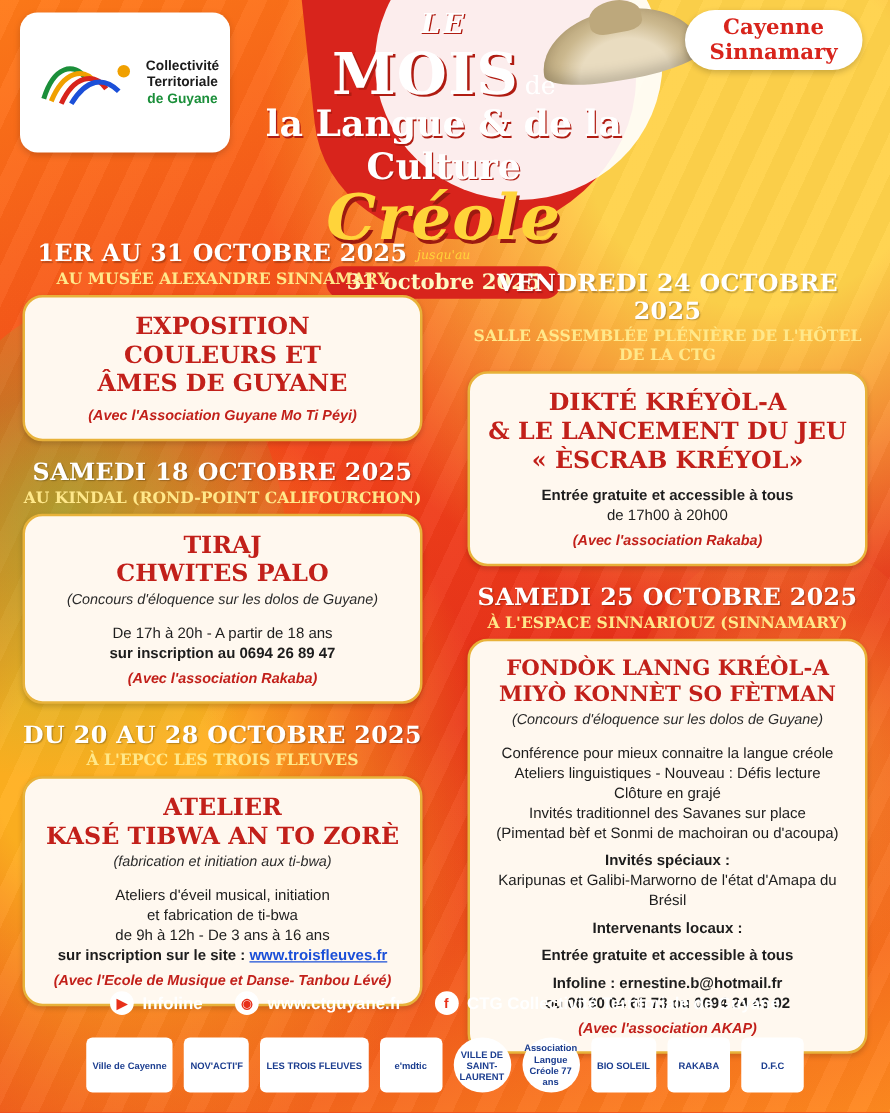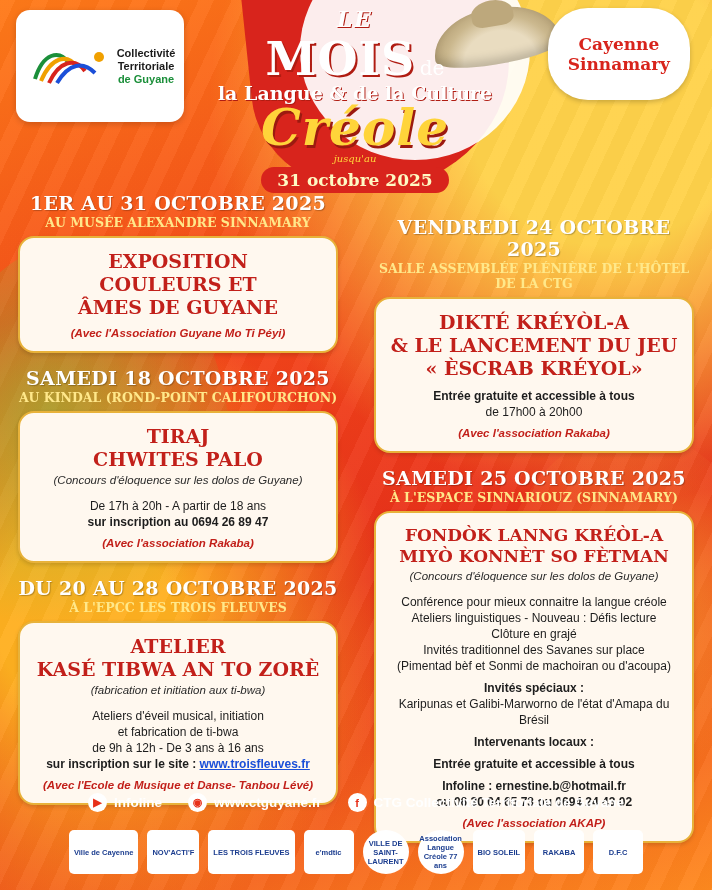--- a/index.html
+++ b/index.html
@@ -67,41 +67,41 @@
     font-family: "DejaVu Serif", serif; font-weight: bold; font-style: italic;
     font-size: 22px; letter-spacing: 2px; color: #fff; text-shadow: 1px 1px 0 #b01c12;
   }
   .t-mois {
     font-family: "DejaVu Serif", serif; font-weight: bold; font-size: 46px;
     letter-spacing: 1px; color: #fff; text-shadow: 2px 2px 0 #b01c12;
     display: inline-block;
   }
   .t-de { font-size: 20px; font-family: "DejaVu Serif", serif; }
   .t-line2 {
-    font-family: "DejaVu Serif", serif; font-weight: bold; font-size: 19px; color: #fff;
+    font-family: "DejaVu Serif", serif; font-weight: bold; font-size: 29px; color: #fff;
     text-shadow: 1px 1px 0 #b01c12; margin-top: -4px;
   }
   .t-creole {
     font-family: "DejaVu Serif", serif; font-style: italic; font-weight: bold;
     font-size: 50px; color: #ffd43a; text-shadow: 2px 3px 0 #9c1a10;
     margin-top: -6px; letter-spacing: 1px;
   }
   .t-jusqu {
     font-size: 10px; color: #ffd43a; font-style: italic; font-family: "DejaVu Serif", serif;
     margin-top: -4px;
   }
   .t-date-badge {
     display: inline-block; margin-top: 3px;
     background: #d8241c; color: #fef9c3; font-weight: bold;
     border-radius: 14px; padding: 3px 16px; font-size: 17px;
     font-family: "DejaVu Serif", serif;
   }
   .city-badge {
     position: absolute; right: 22px; top: 8px;
-    background: #fff; border-radius: 40px; padding: 26px 20px;
+    background: #fff; border-radius: 40px; padding: 4px 20px;
     text-align: center; box-shadow: 0 2px 5px rgba(0,0,0,.2);
   }
   .city-badge div { color: #d8241c; font-weight: bold; font-size: 17px; font-family: "DejaVu Serif", serif; }
 
   .hat {
     position: absolute; left: 432px; top: 8px; width: 128px; height: 56px;
     background: radial-gradient(ellipse at 50% 95%, #e9dcc0 0 40%, #cbb88e 60%, #9a8358 100%);
     border-radius: 50% 50% 48% 48% / 78% 78% 26% 26%;
     transform: rotate(-10deg);
     box-shadow: inset 0 -6px 10px rgba(0,0,0,.18);

